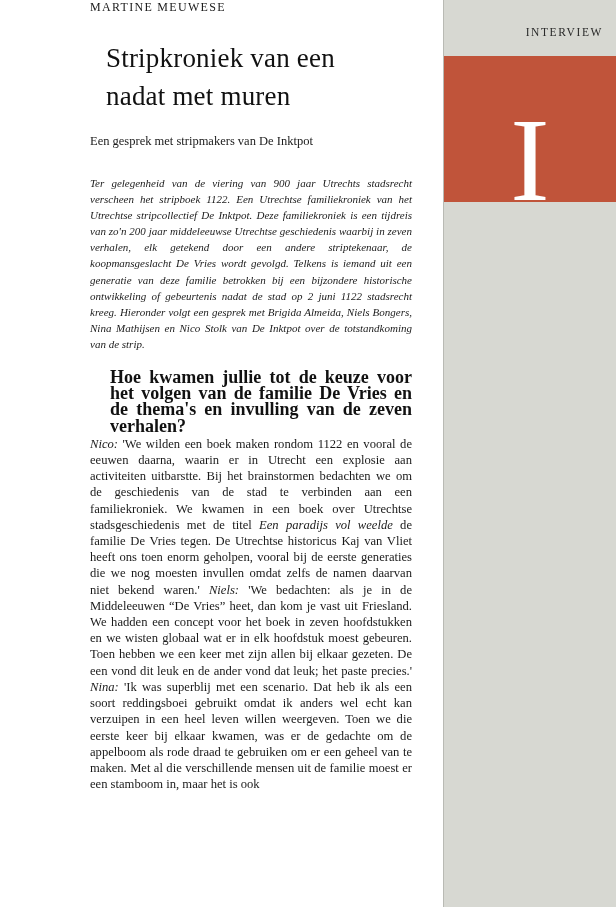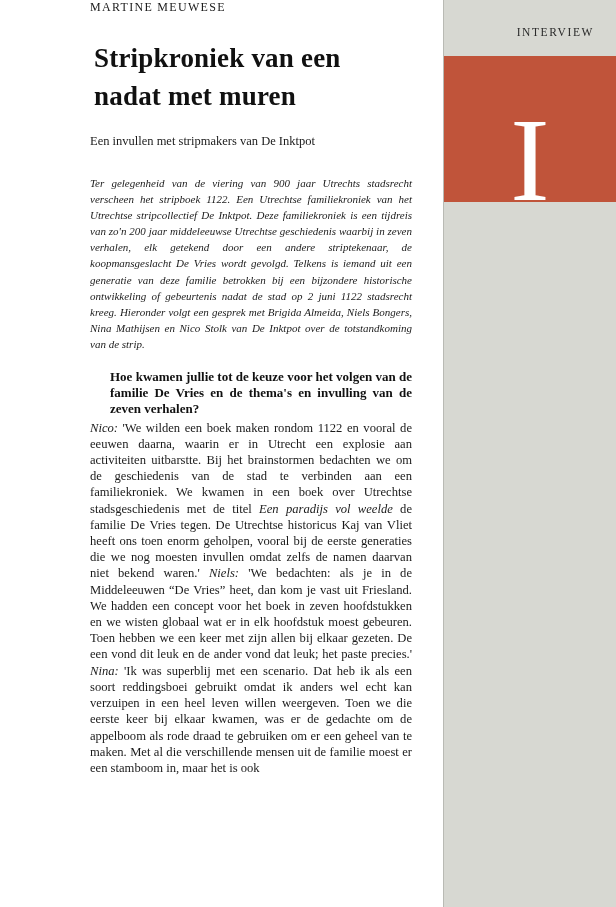--- a/index.html
+++ b/index.html
@@ -34,21 +34,21 @@
     position: absolute;
     top: 0;
     right: 172px;
     width: 1px;
     height: 907px;
     background: #b9bab4;
   }
   .section-label {
     position: absolute;
     top: 26px;
-    right: 22px;
+    right: 13px;
     font-family: "Liberation Serif", serif;
     font-size: 11.5px;
     letter-spacing: 1.6px;
     color: #2a2a2a;
     font-variant: small-caps;
     text-transform: uppercase;
   }
   .dropcap-box {
     position: absolute;
     top: 56px;
@@ -78,25 +78,25 @@
     width: 322px;
   }
   .author {
     font-size: 12px;
     letter-spacing: 1.3px;
     font-variant: small-caps;
     text-transform: uppercase;
     color: #1a1a1a;
   }
   h1.title {
-    margin: 24px 0 0 4px;
+    margin: 24px 0 0 16px;
     font-family: "Liberation Serif", serif;
     font-size: 27px;
     line-height: 38px;
-    font-weight: bold;
+    font-weight: normal;
     letter-spacing: 0.2px;
     color: #111111;
   }
   .subtitle {
     margin-top: 18px;
     font-size: 12.5px;
     line-height: 16px;
     color: #1a1a1a;
   }
   .intro {
@@ -104,21 +104,21 @@
     font-style: italic;
     font-size: 11px;
     line-height: 16.1px;
     text-align: justify;
     color: #1a1a1a;
   }
   .question {
     margin-top: 17px;
     margin-left: 20px;
     font-weight: bold;
-    font-size: 13px;
+    font-size: 18px;
     line-height: 16.2px;
     text-align: justify;
     color: #111111;
   }
   .answer {
     margin-top: 2px;
     font-size: 12.6px;
     line-height: 16.2px;
     text-align: justify;
     color: #1a1a1a;
@@ -148,21 +148,21 @@
 
   <div class="content">
 
     <div class="author">Martine Meuwese</div>
 
     <h1 class="title">
       <span>Stripkroniek van een</span><br>
       <span>nadat met muren</span>
     </h1>
 
-    <div class="subtitle">Een invullen met stripmakers van De Inktpot</div>
+    <div class="subtitle">Een gesprek met stripmakers van De Inktpot</div>
 
     <div class="intro">Ter gelegenheid van de viering van 900 jaar Utrechts stadsrecht verscheen het stripboek 1122. Een Utrechtse familiekroniek van het Utrechtse stripcollectief De Inktpot. Deze familiekroniek is een tijdreis van zo'n 200 jaar middeleeuwse Utrechtse geschiedenis waarbij in zeven verhalen, elk getekend door een andere striptekenaar, de koopmansgeslacht De Vries wordt gevolgd. Telkens is iemand uit een generatie van deze familie betrokken bij een bijzondere historische ontwikkeling of gebeurtenis nadat de stad op 2 juni 1122 stadsrecht kreeg. Hieronder volgt een gesprek met Brigida Almeida, Niels Bongers, Nina Mathijsen en Nico Stolk van De Inktpot over de totstandkoming van de strip.</div>
 
     <div class="question">Hoe kwamen jullie tot de keuze voor het volgen van de familie De Vries en de thema's en invulling van de zeven verhalen?</div>
 
     <div class="answer">
       <span class="speaker">Nico:</span><span> 'We wilden een boek maken rondom 1122 en vooral de eeuwen daarna, waarin er in Utrecht een explosie aan activiteiten uitbarstte. Bij het brainstormen bedachten we om de geschiedenis van de stad te verbinden aan een familiekroniek. We kwamen in een boek over Utrechtse stadsgeschiedenis met de titel </span><span class="booktitle">Een paradijs vol weelde</span><span> de familie De Vries tegen. De Utrechtse historicus Kaj van Vliet heeft ons toen enorm geholpen, vooral bij de eerste generaties die we nog moesten invullen omdat zelfs de namen daarvan niet bekend waren.' </span><span class="speaker">Niels:</span><span> 'We bedachten: als je in de Middeleeuwen “De Vries” heet, dan kom je vast uit Friesland. We hadden een concept voor het boek in zeven hoofdstukken en we wisten globaal wat er in elk hoofdstuk moest gebeuren. Toen hebben we een keer met zijn allen bij elkaar gezeten. De een vond dit leuk en de ander vond dat leuk; het paste precies.' </span><span class="speaker">Nina:</span><span> 'Ik was superblij met een scenario. Dat heb ik als een soort reddingsboei gebruikt omdat ik anders wel echt kan verzuipen in een heel leven willen weergeven. Toen we die eerste keer bij elkaar kwamen, was er de gedachte om de appelboom als rode draad te gebruiken om er een geheel van te maken. Met al die verschillende mensen uit de familie moest er een stamboom in, maar het is ook</span>
     </div>
 
   </div>

